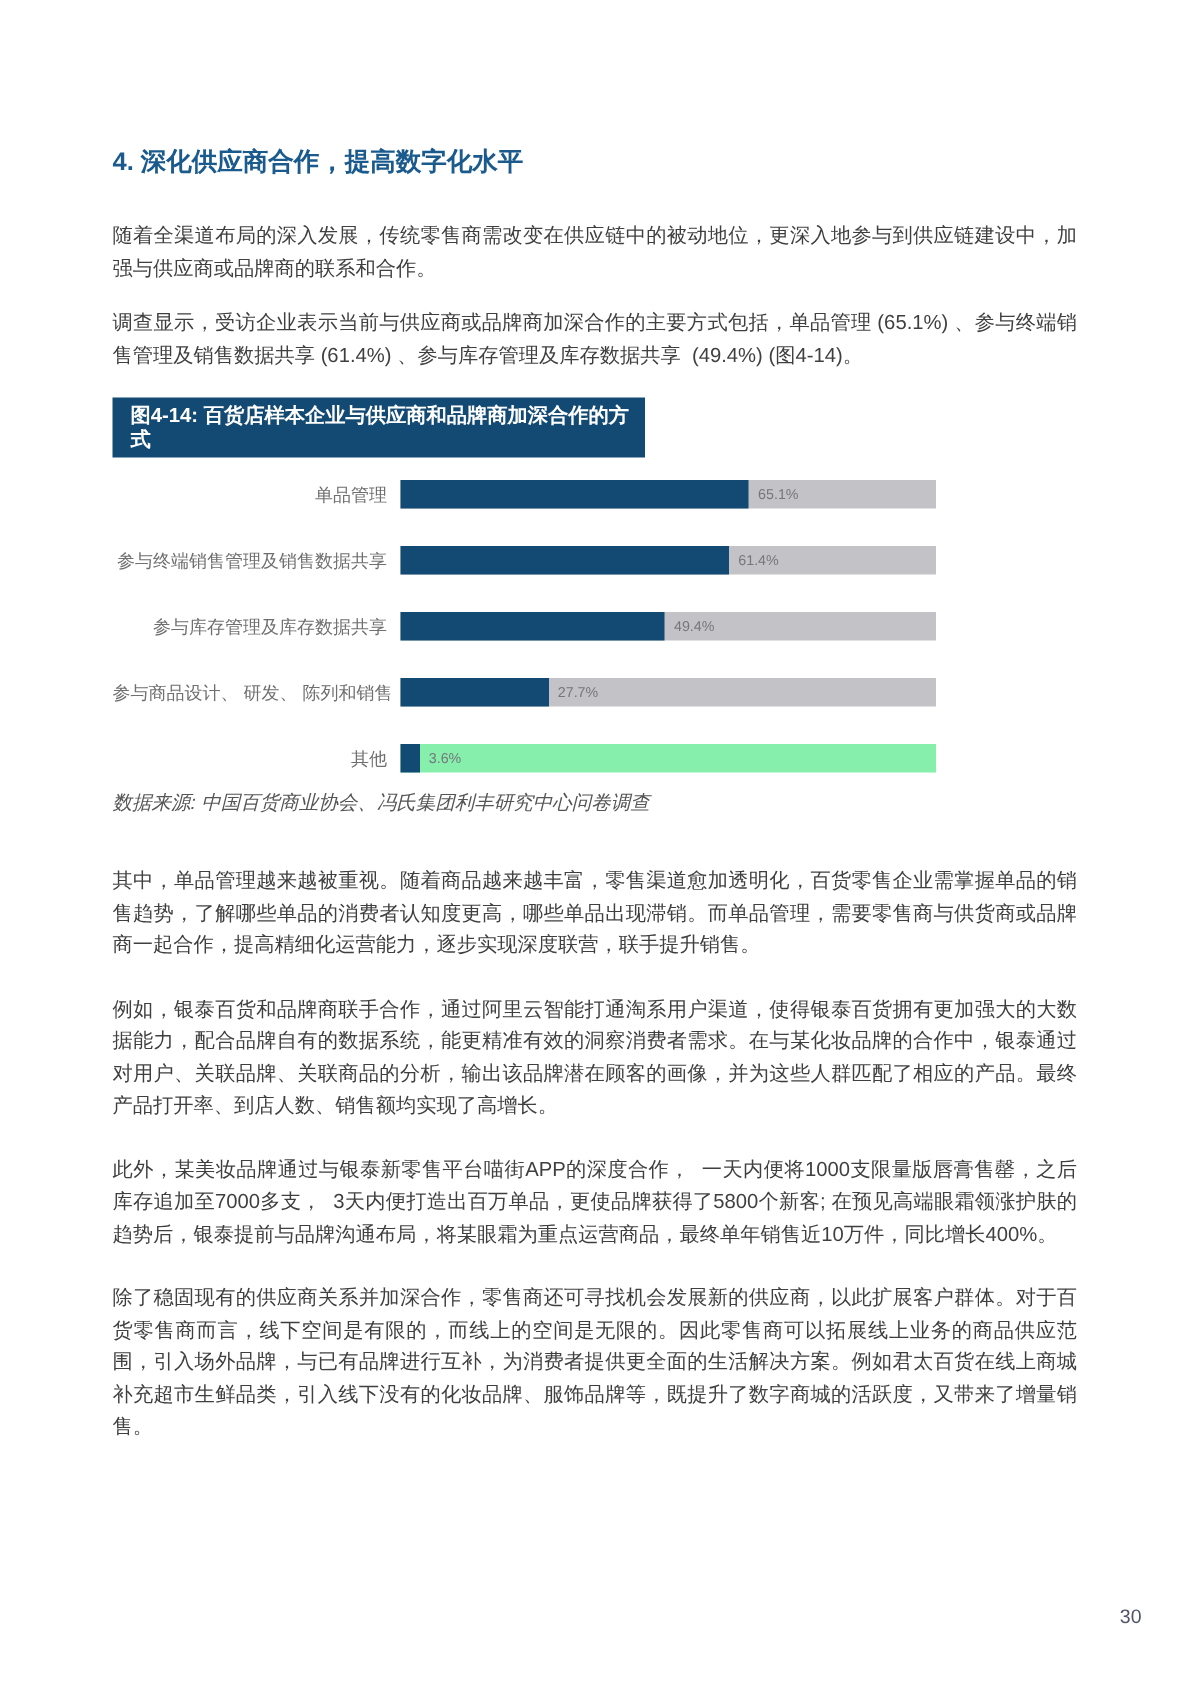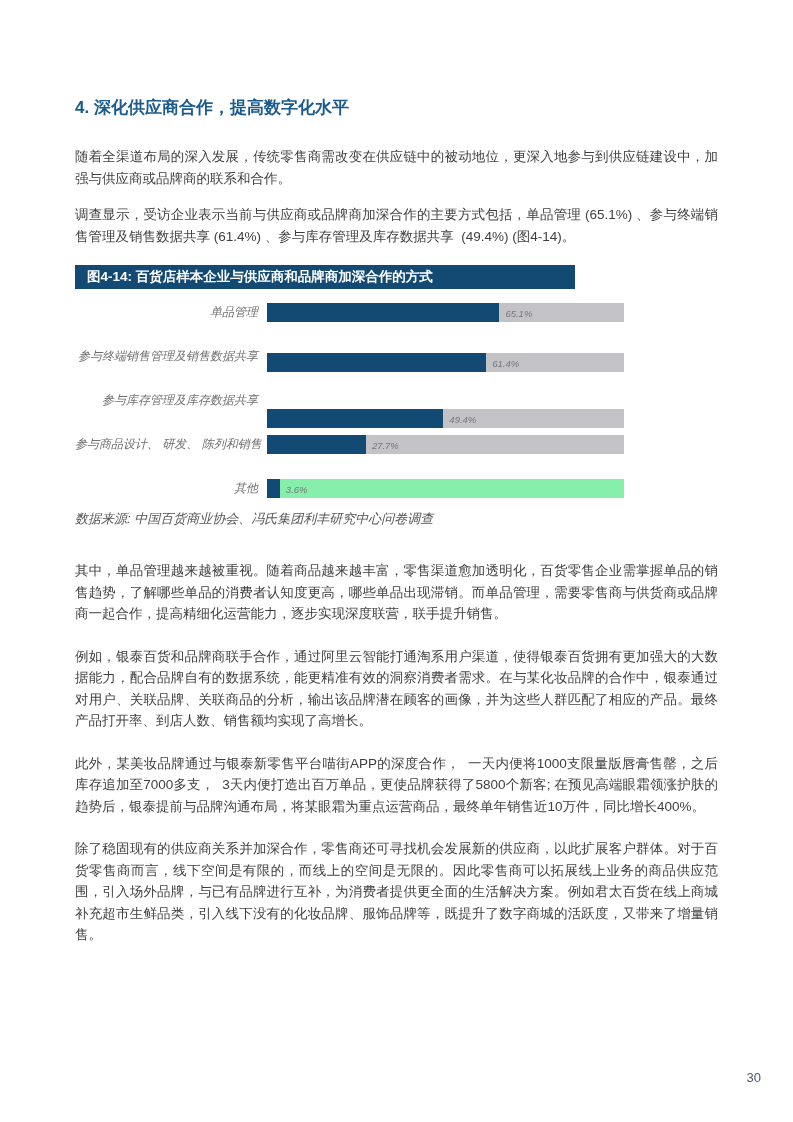--- a/index.html
+++ b/index.html
@@ -31,36 +31,35 @@
     margin: 21px 0 0 0;
     white-space: pre-wrap;
     text-align: justify;
   }
   .body-para.first { margin-top: 26px; }
   .body-para.tight { margin-top: 15px; }
   .body-para.after-chart { margin-top: 32px; }
 
   .chart-block { margin-top: 18px; }
   .chart-banner {
-    width: 500px;
+    width: 355px;
     box-sizing: border-box;
     background: #134a73;
     color: #ffffff;
     font-size: 13.5px;
     font-weight: 700;
     line-height: 16px;
     padding: 4px 10px 4px 12px;
   }
   .chart-rows { margin-top: 13px; }
   .bar-row {
     display: flex;
-    align-items: center;
+    align-items: flex-end;
     height: 21px;
     margin-bottom: 23px;
-    font-style: italic;
   }
   .bar-row:last-child { margin-bottom: 0; }
   .bar-cat-label {
     width: 183px;
     margin-right: 9px;
     font-size: 12px;
     color: #6f6f6f;
     text-align: right;
     white-space: nowrap;
     flex: none;

